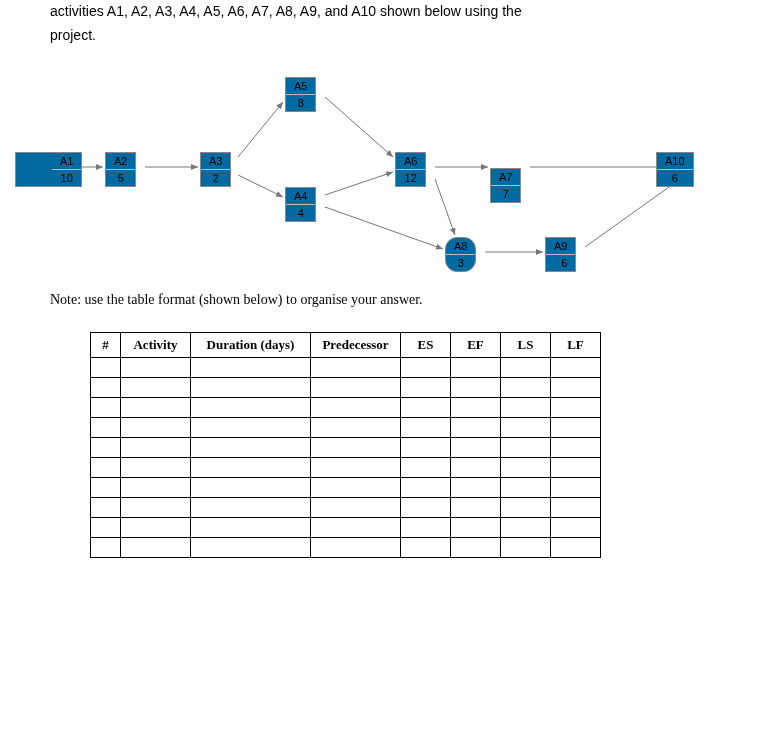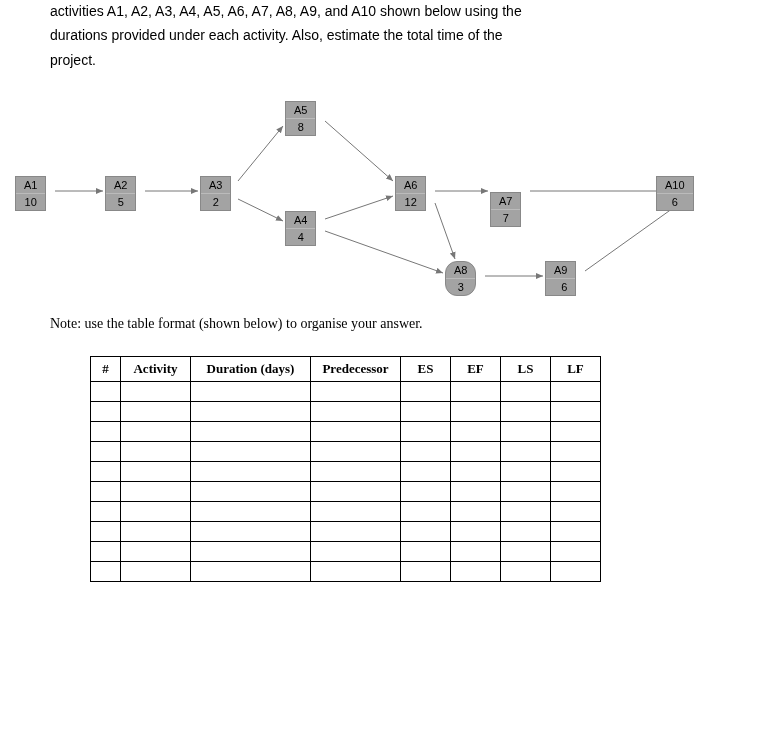--- a/index.html
+++ b/index.html
@@ -1,42 +1,41 @@
 <!DOCTYPE html>
 <html><head>
   <meta charset="utf-8">
   <style>
     * { box-sizing: border-box; margin: 0; padding: 0; }
     body { font-family: Arial, sans-serif; font-size: 14px; color: #000; background: #fff; width: 757px; height: 732px; padding: 0; }
     .content { padding: 0 50px; }
     .problem-text { line-height: 1.6; margin-bottom: 20px; }
     .problem-text p { margin-bottom: 2px; }
     .network-diagram { position: relative; width: 757px; height: 210px; margin-left: -50px; }
-    .node { position: absolute; border: 1px solid #888; background: #a3a3a3; text-align: center; font-size: 11px; }
+    .node { position: absolute; border: 1px solid #888; background: #0369a1; text-align: center; font-size: 11px; }
     .node .nlabel { border-bottom: 1px solid #bbb; padding: 2px 8px; font-weight: normal; }
     .node .ndur { padding: 2px 8px; }
     .note-text { margin: 15px 0 24px 0; font-family: Liberation Serif, serif; }
     .answer-table { border-collapse: collapse; margin-left: 40px; }
     .answer-table th, .answer-table td { border: 1px solid #000; padding: 4px 6px; font-size: 13px; text-align: center; font-family: "Times New Roman", serif; }
     .answer-table th { font-weight: bold; }
     .answer-table td { height: 20px; }
     .col-num { width: 30px; }
     .col-act { width: 70px; }
     .col-dur { width: 120px; }
     .col-pred { width: 90px; }
     .col-es, .col-ef, .col-ls, .col-lf { width: 50px; }
     svg.arrows { position: absolute; top: 0; left: 0; width: 757px; height: 210px; pointer-events: none; }
   </style>
 </head>
 <body>
 
 <div class="content">
   <div class="problem-text">
     <p>activities A1, A2, A3, A4, A5, A6, A7, A8, A9, and A10 shown below using the</p>
-    <p>durations provided under each activity. Also, estimate the total time of the</p>
     <p>project.</p>
   </div>
 
   <div class="network-diagram">
     <svg class="arrows">
       <defs>
         <marker id="ah" markerWidth="8" markerHeight="8" refX="7" refY="3" orient="auto">
           <path d="M0,0 L7,3 L0,6 Z" fill="#777"></path>
         </marker>
       </defs>
@@ -59,21 +58,21 @@
 
       <line x1="435" y1="112" x2="455" y2="168" stroke="#777" stroke-width="1" marker-end="url(#ah)"></line>
 
       <line x1="485" y1="185" x2="543" y2="185" stroke="#777" stroke-width="1" marker-end="url(#ah)"></line>
 
       <line x1="530" y1="100" x2="683" y2="100" stroke="#777" stroke-width="1" marker-end="url(#ah)"></line>
 
       <line x1="585" y1="180" x2="683" y2="110" stroke="#777" stroke-width="1" marker-end="url(#ah)"></line>
     </svg>
 
-    <div class="node" style="left:15px; top:85px;">
+    <div class="node" style="left:15px; top:85px;padding-left:36px;">
       <div class="nlabel">A1</div>
       <div class="ndur">10</div>
     </div>
     <div class="node" style="left:105px; top:85px;">
       <div class="nlabel">A2</div>
       <div class="ndur">5</div>
     </div>
     <div class="node" style="left:200px; top:85px;">
       <div class="nlabel">A3</div>
       <div class="ndur">2</div>

